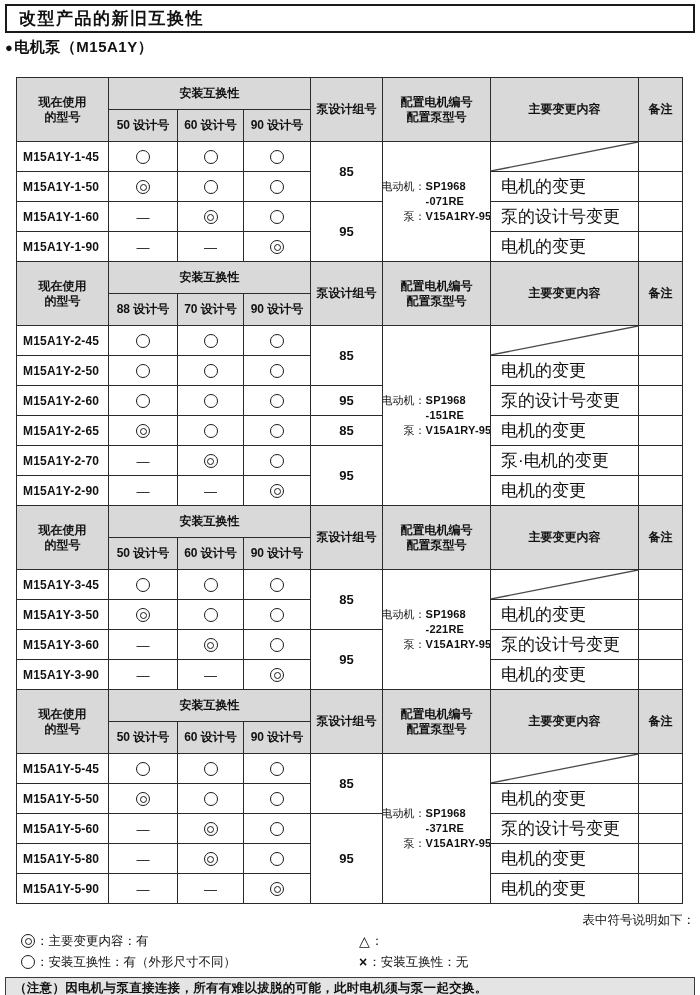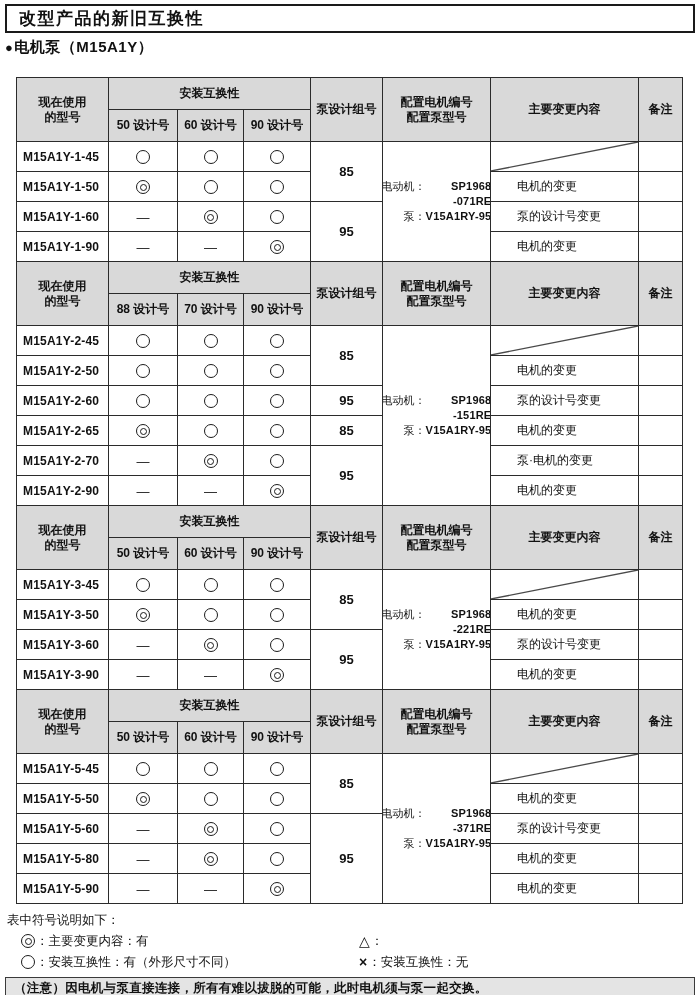--- a/index.html
+++ b/index.html
@@ -33,34 +33,34 @@
   }
   .itable thead tr{height:32px;}
   .itable tbody tr{height:30px;}
   .itable th b{font-size:12px;font-weight:bold;}
   td.model{font-weight:bold;font-size:12px;text-align:left;padding-left:6px;letter-spacing:0.2px;}
   td.sym-cell{text-align:center;vertical-align:middle;}
   td.pump{font-weight:bold;font-size:13px;text-align:center;}
   td.motor{font-size:11px;vertical-align:middle;padding:0 2px;}
   .motor-grid{display:grid;grid-template-columns:max-content max-content;justify-content:center;line-height:15px;}
   .motor-grid .mlabel{text-align:right;white-space:nowrap;}
-  .motor-grid .mvalue{text-align:right;font-weight:bold;white-space:nowrap;letter-spacing:0.2px;}
-  td.change{font-size:12px;text-align:left;padding-left:26px;}
+  .motor-grid .mvalue{text-align:left;font-weight:bold;white-space:nowrap;letter-spacing:0.2px;}
+  td.change{font-size:17px;text-align:left;padding-left:10px;}
   td.diag{position:relative;padding:0;}
   td.diag svg{position:absolute;left:0;top:0;width:100%;height:100%;display:block;}
   td.remark{}
 
   .sym{display:inline-block;vertical-align:middle;}
   .sym.circle{width:12px;height:12px;border:1.4px solid #1c1c1c;border-radius:50%;position:relative;}
   .sym.circle .inner{position:absolute;left:50%;top:50%;width:5px;height:5px;margin:-3.2px 0 0 -3.2px;border:1.2px solid #1c1c1c;border-radius:50%;}
   .sym.dash{font-size:13px;line-height:13px;}
   .sym.tri{font-size:14px;line-height:14px;}
   .sym.cross{font-size:14px;line-height:14px;font-weight:bold;}
 
-  .legend{margin:8px 0 0 2px;font-size:12.5px;line-height:16px;}
+  .legend{margin:8px 0 0 2px;font-size:12.5px;line-height:16px;text-align:right;}
   .legend-intro{margin-bottom:5px;}
   .legend-grid{display:grid;grid-template-columns:338px auto;row-gap:5px;margin-left:14px;}
   .legend-item{display:flex;align-items:center;}
   .legend-item .sym{margin-right:1px;}
   .note{
     margin-top:7px;border:1.5px solid #3a3a3a;background:var(--note-bg);
     height:20px;line-height:20px;font-size:12.5px;font-weight:bold;padding-left:8px;
     letter-spacing:0.3px;
   }
 </style>

